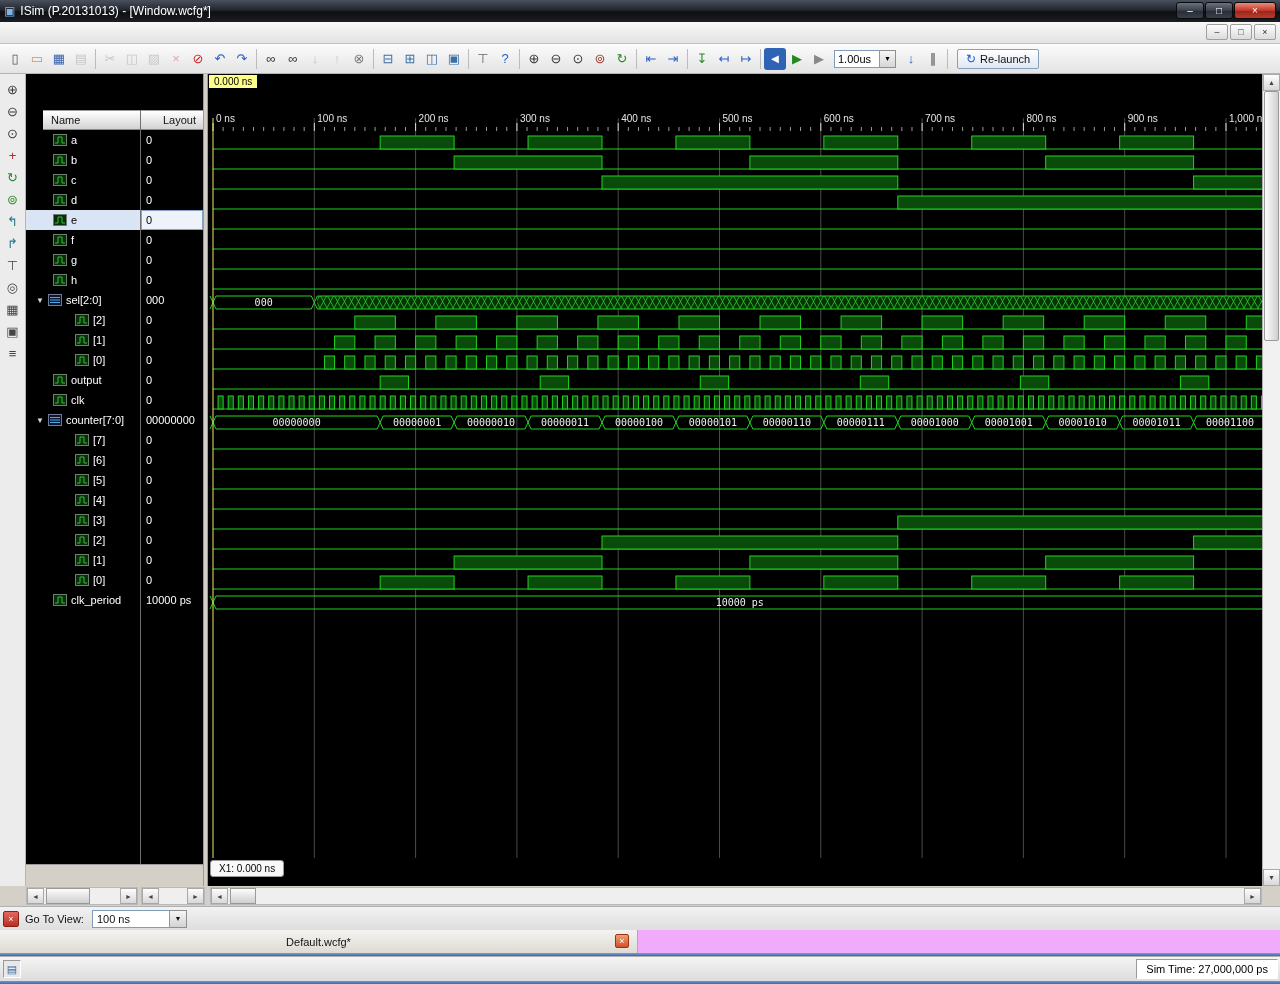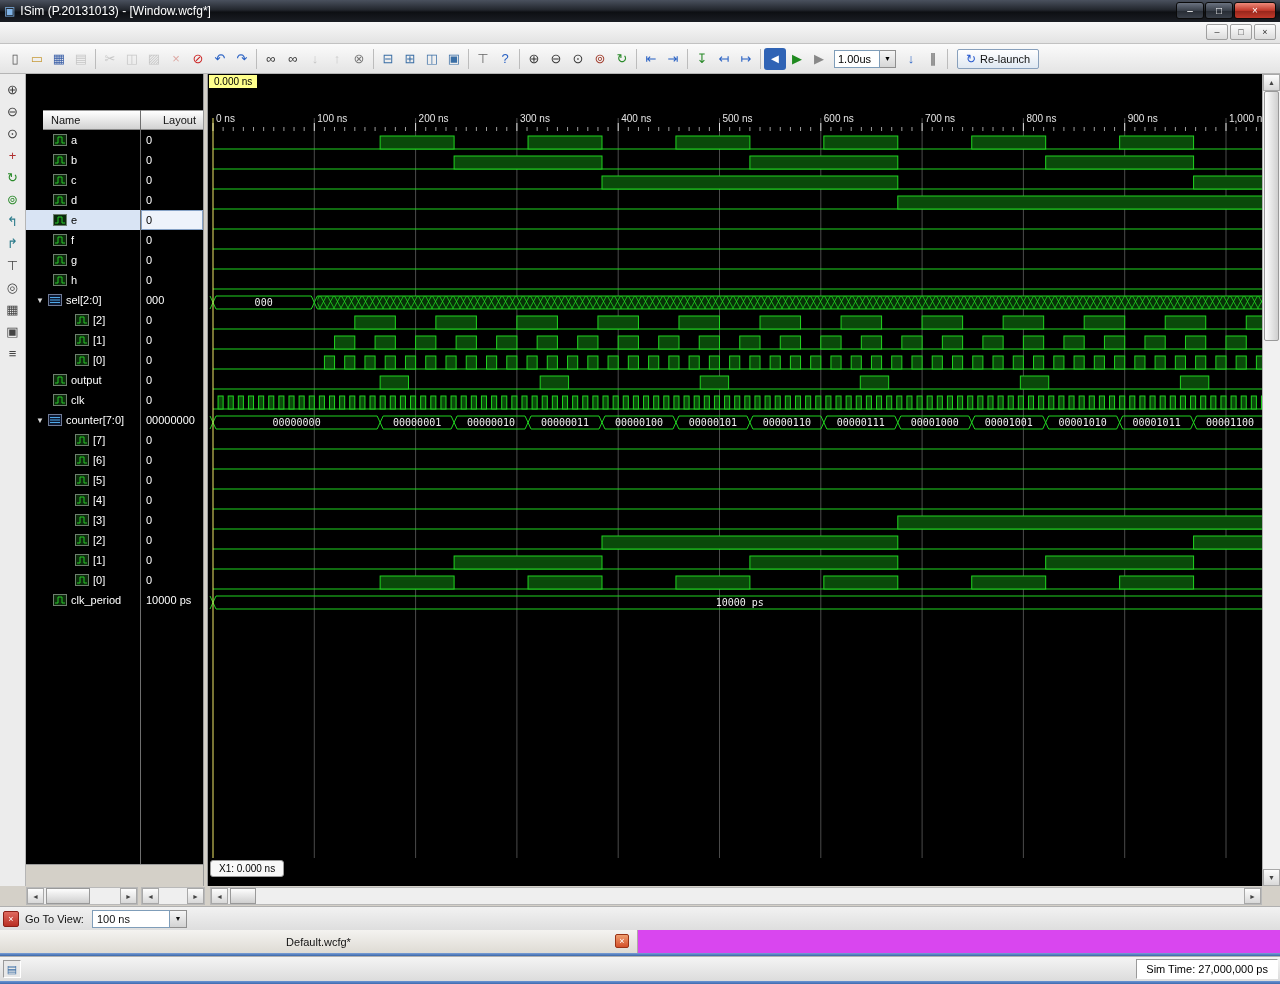--- a/index.html
+++ b/index.html
@@ -98,21 +98,21 @@
     display:flex; align-items:center; font-size:11px; color:#111; }
   .goto-x { width:16px; height:16px; margin:0 6px 0 3px; background:linear-gradient(#e06a5f,#b92f23);
     color:#fff; border-radius:2px; border:1px solid #8a1f16; font-size:9px;
     display:flex; align-items:center; justify-content:center; }
   .combo { display:flex; margin-left:8px; }
   .combo-value { width:78px; height:18px; background:#fff; border:1px solid #7f9db9; padding:2px 4px; }
   .combo-arrow { width:17px; height:18px; border:1px solid #8f8f8f; border-left:none;
     background:linear-gradient(#f6f6f6,#d2d2d2); font-size:7px; display:flex; align-items:center; justify-content:center; }
 
   
-  .tabbar { height:23px; background:#d946ef; display:flex; }
+  .tabbar { height:23px; background:#f0abfc; display:flex; }
   .tab { width:638px; height:100%; background:linear-gradient(#f4f3f0,#dedbD4); border-right:1px solid #aeaca4;
     display:flex; align-items:center; justify-content:center; position:relative; font-size:11px; color:#111; }
   .tabclose { position:absolute; right:8px; top:4px; width:14px; height:14px;
     background:linear-gradient(#ef9f6f,#d4502a); border:1px solid #9a3214; border-radius:2px;
     color:#fff; font-size:9px; display:flex; align-items:center; justify-content:center; }
   .bluebar { height:3px; background:linear-gradient(#7aa0d8,#3b66a8); }
 
   
   .statusbar { height:25px; background:linear-gradient(#f4f4f4,#dcdcdc); border-top:1px solid #b0b0b0;
     position:relative; display:flex; align-items:center; }

